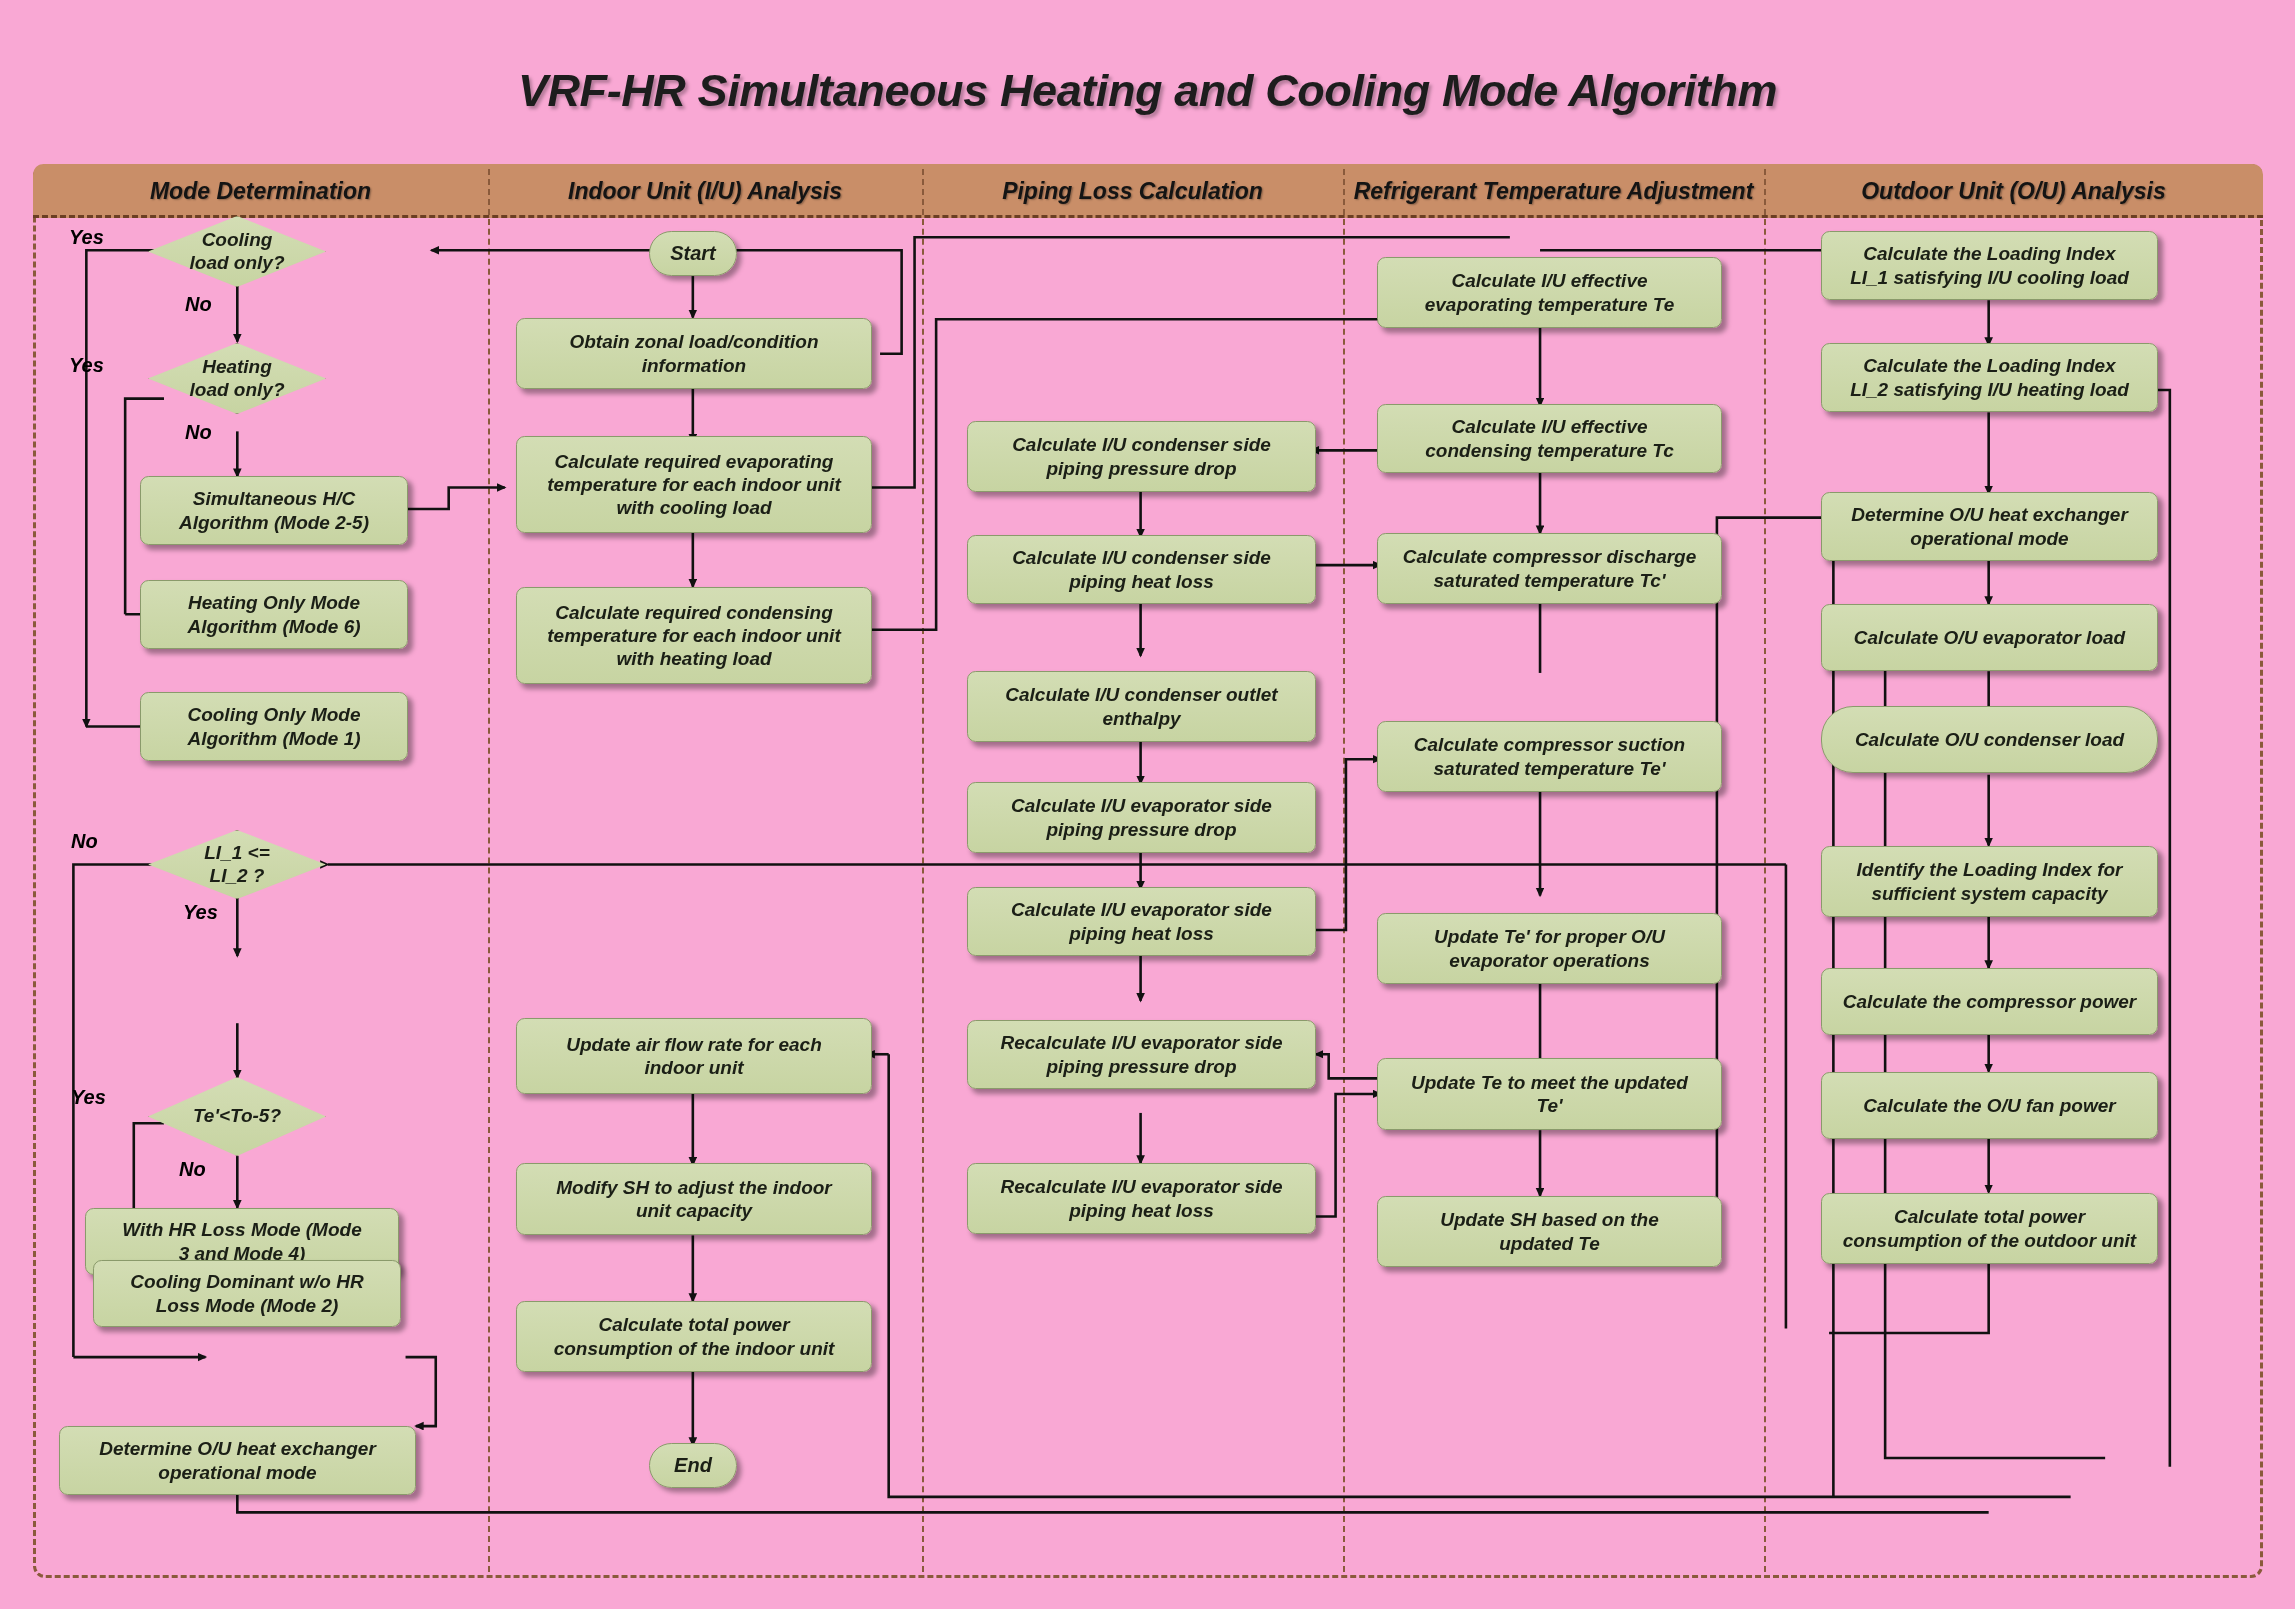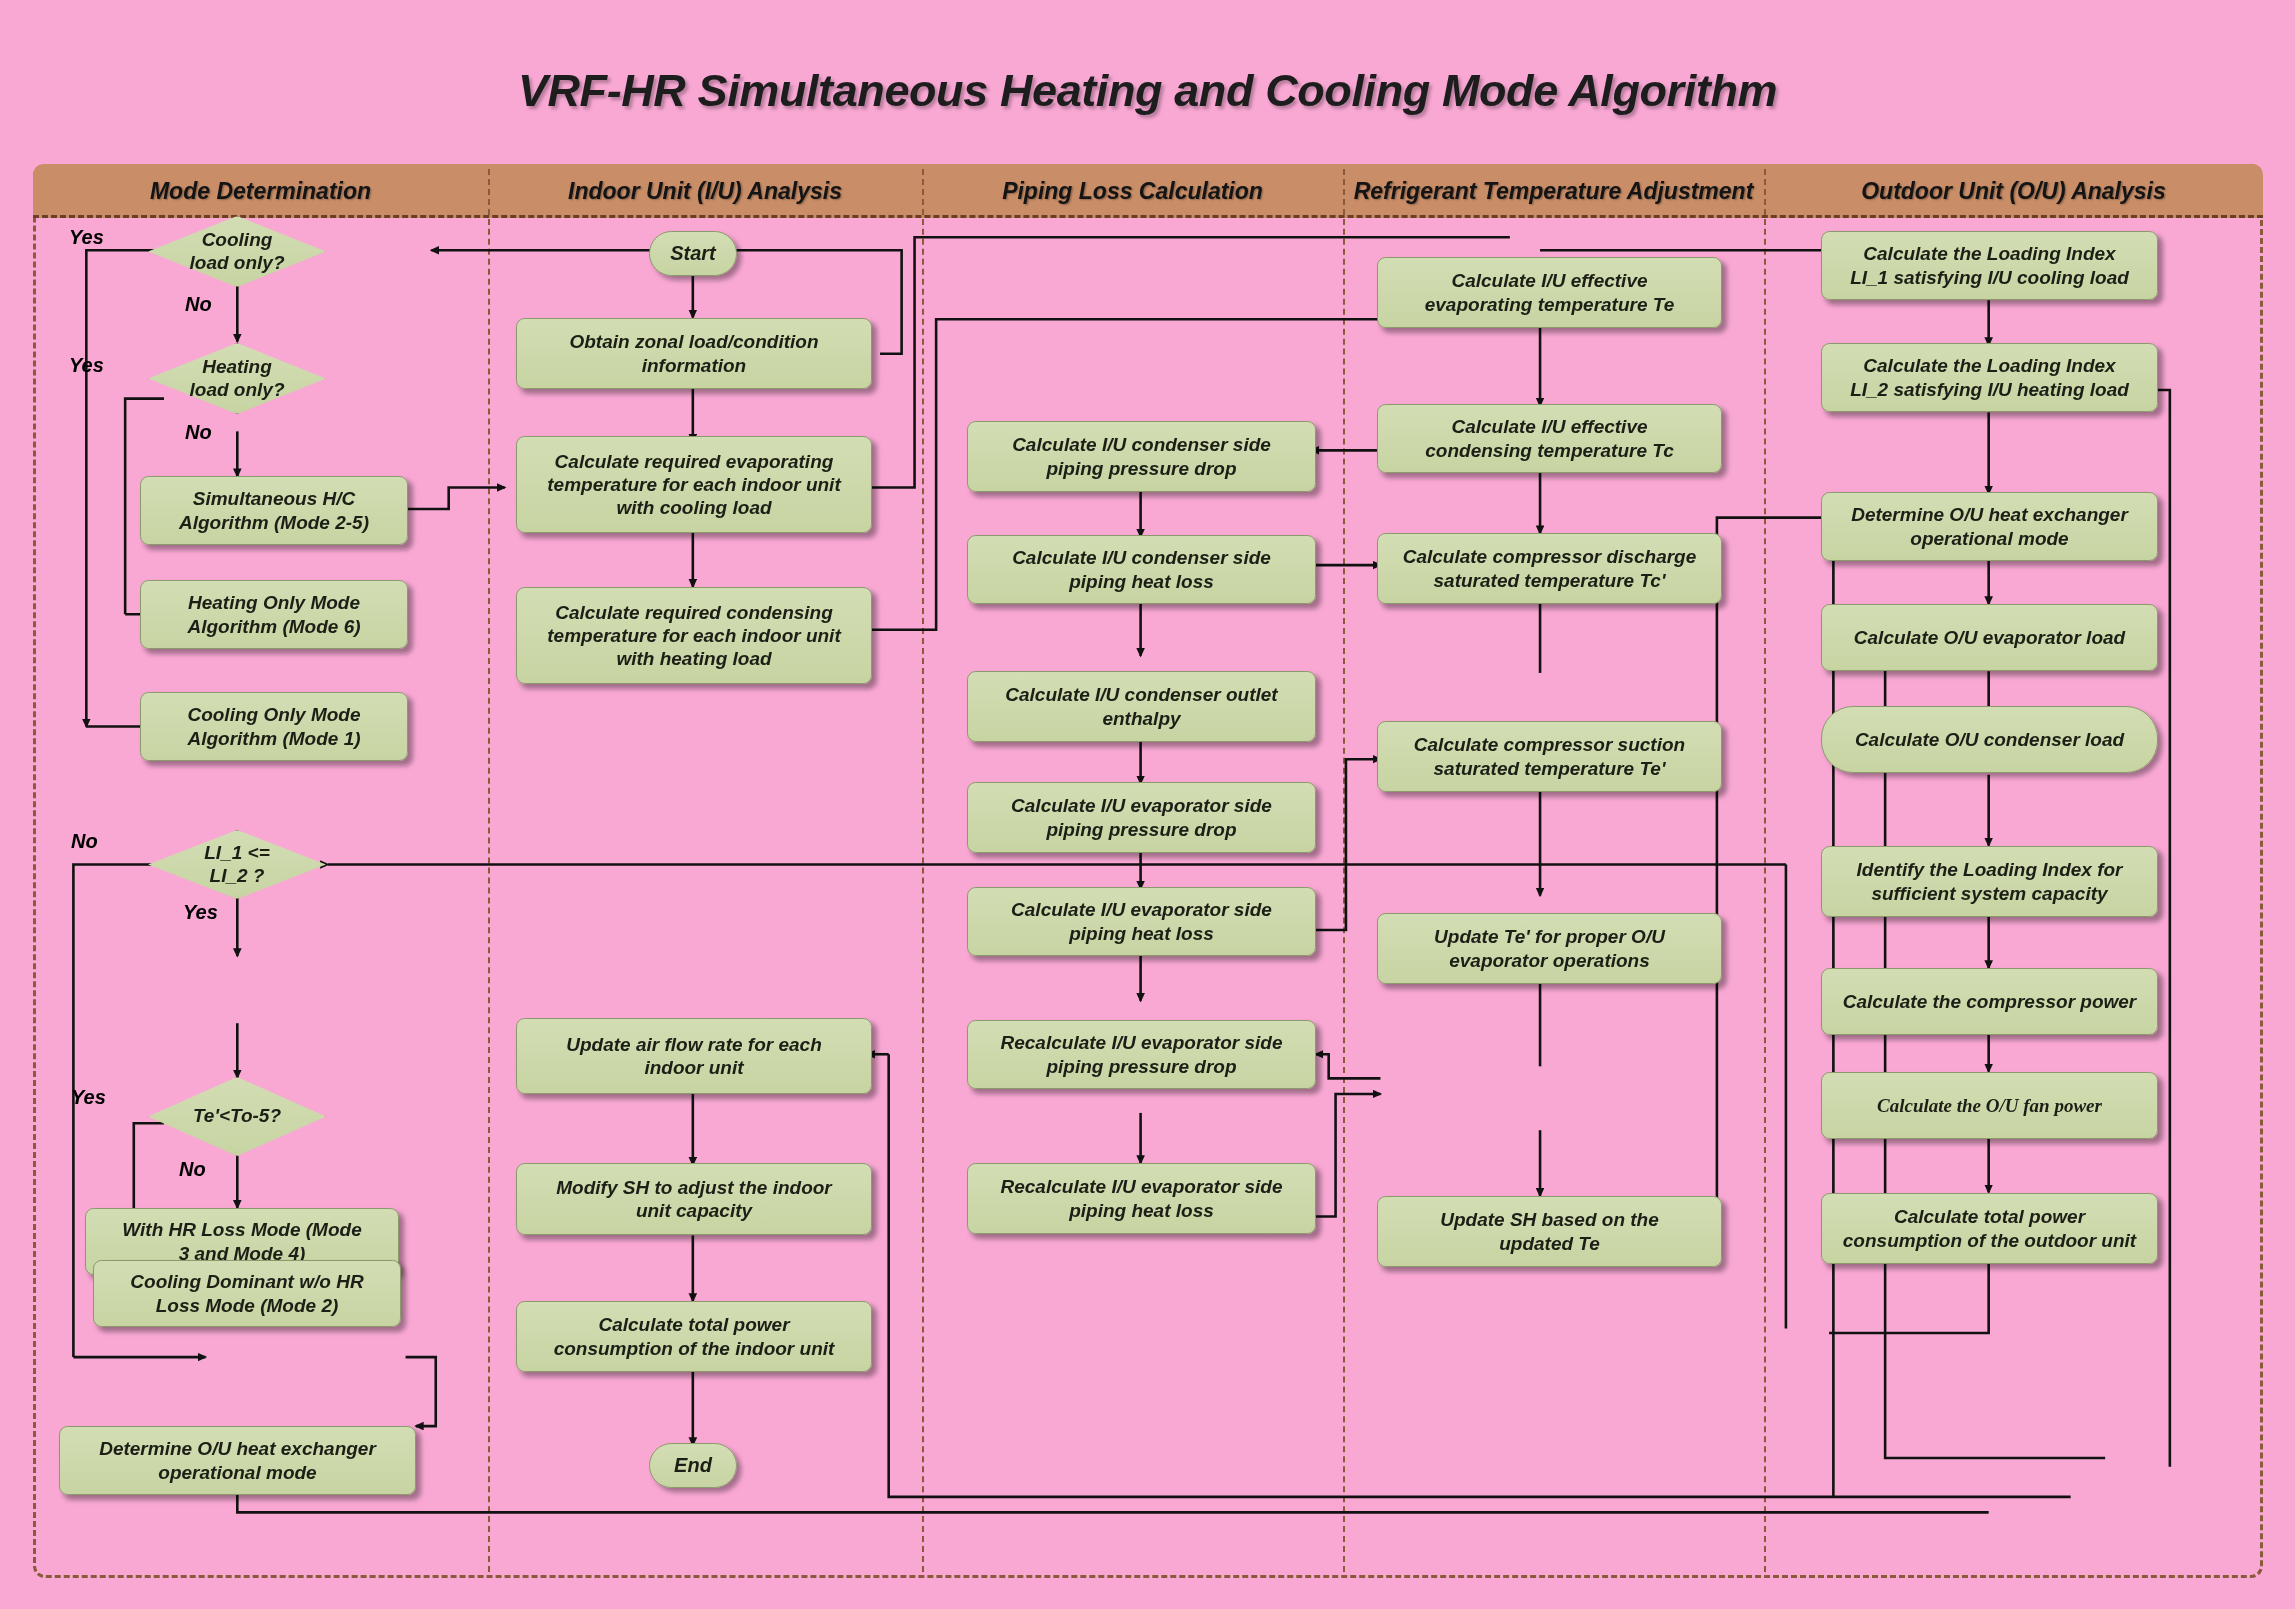--- a/index.html
+++ b/index.html
@@ -343,32 +343,34 @@
   <div class="node" style="left:1377px; top:257px;  width:345px; height:71px; white-space:pre-line;">Calculate I/U effective
 evaporating temperature Te</div>
   <div class="node" style="left:1377px; top:404px;  width:345px; height:69px; white-space:pre-line;">Calculate I/U effective
 condensing temperature Tc</div>
   <div class="node" style="left:1377px; top:533px;  width:345px; height:71px; white-space:pre-line;">Calculate compressor discharge
 saturated temperature Tc'</div>
   <div class="node" style="left:1377px; top:721px;  width:345px; height:71px; white-space:pre-line;font-style:italic;">Calculate compressor suction
 saturated temperature Te'</div>
   <div class="node" style="left:1377px; top:913px; width:345px; height:71px; white-space:pre-line;">Update Te' for proper O/U
 evaporator operations</div>
+  <div class="node" style="left:1377px; top:1058px; width:345px; height:72px; white-space:pre-line;">Update Te to meet the updated
+Te'</div>
   <div class="node" style="left:1377px; top:1196px; width:345px; height:71px; white-space:pre-line;">Update SH based on the
 updated Te</div>
 
   <div class="node" style="left:1821px; top:231px;  width:337px; height:69px; white-space:pre-line;">Calculate the Loading Index
 LI_1 satisfying I/U cooling load</div>
   <div class="node" style="left:1821px; top:343px;  width:337px; height:69px; white-space:pre-line;">Calculate the Loading Index
 LI_2 satisfying I/U heating load</div>
   <div class="node" style="left:1821px; top:492px;  width:337px; height:69px; white-space:pre-line;">Determine O/U heat exchanger
 operational mode</div>
   <div class="node" style="left:1821px; top:604px;  width:337px; height:67px;">Calculate O/U evaporator load</div>
   <div class="node" style="left:1821px; top:706px;  width:337px; height:67px;border-radius:32px;">Calculate O/U condenser load</div>
   <div class="node" style="left:1821px; top:846px;  width:337px; height:71px; white-space:pre-line;">Identify the Loading Index for
 sufficient system capacity</div>
   <div class="node" style="left:1821px; top:968px; width:337px; height:67px;">Calculate the compressor power</div>
-  <div class="node" style="left:1821px; top:1072px; width:337px; height:67px;font-family:Liberation Serif, serif;">Calculate the O/U fan power</div>
+  <div class="node" style="left:1821px; top:1072px; width:337px; height:67px;">Calculate the O/U fan power</div>
   <div class="node" style="left:1821px; top:1193px; width:337px; height:71px; white-space:pre-line;">Calculate total power
 consumption of the outdoor unit</div>
 
 </div>
 
 
 </body></html>

